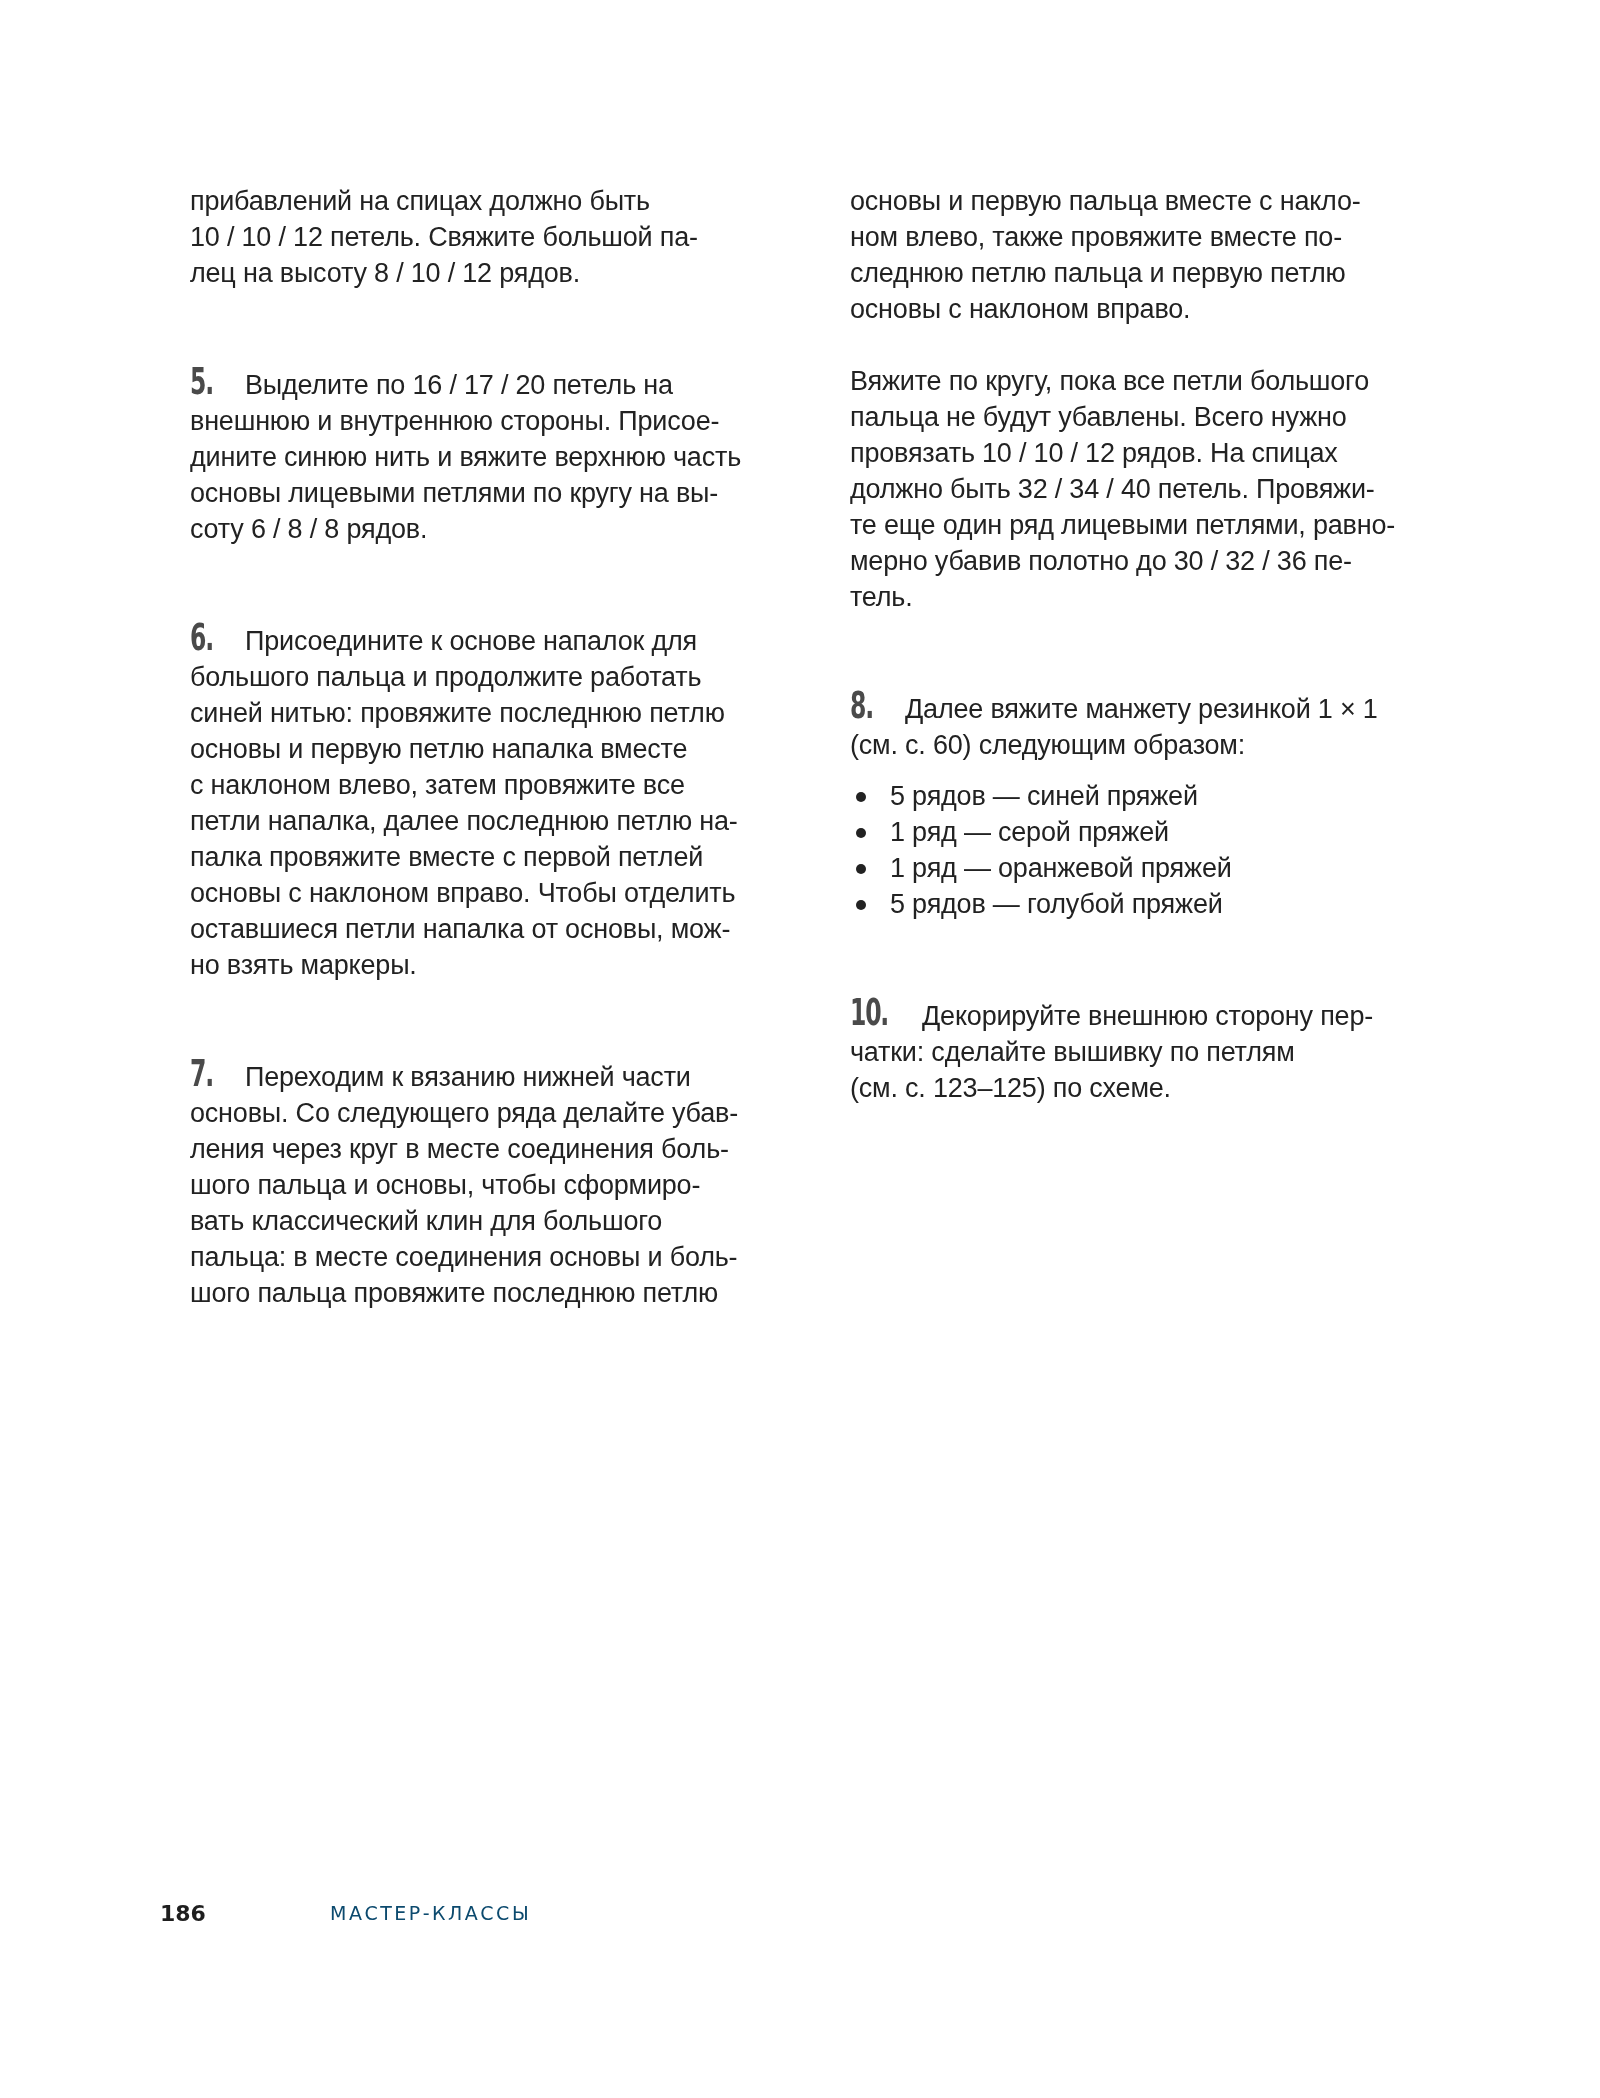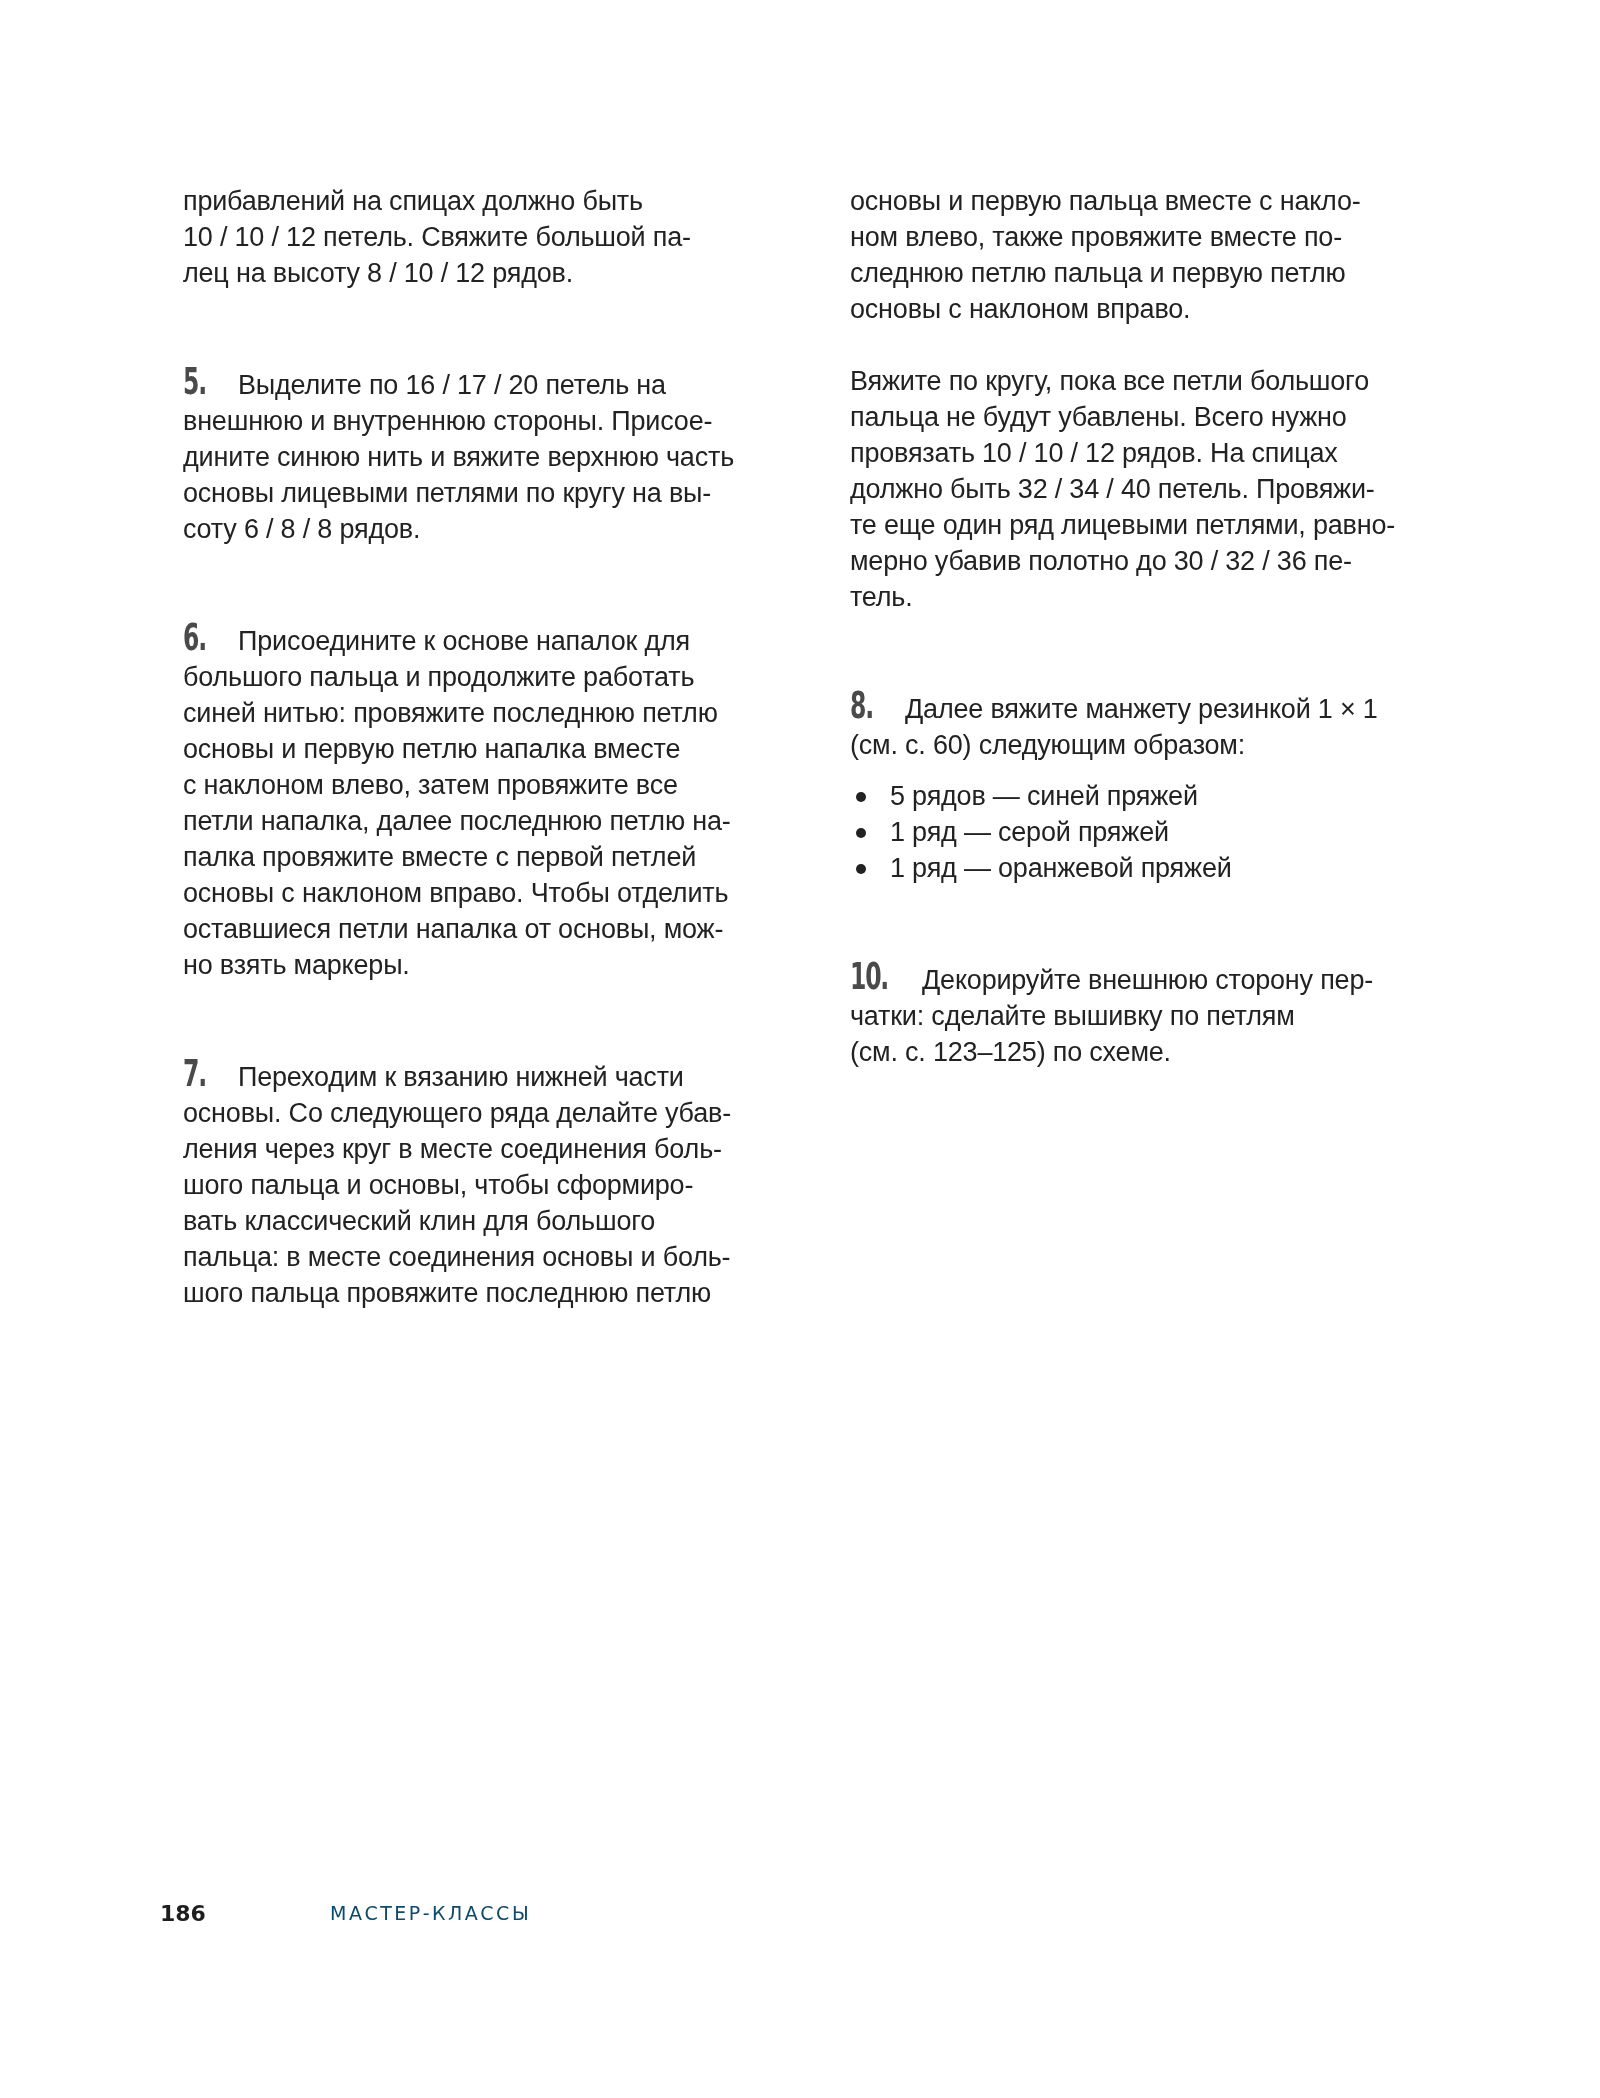--- a/index.html
+++ b/index.html
@@ -16,21 +16,21 @@
       color: #222222;
     }
     .column {
       position: absolute;
       top: 183px;
       width: 640px;
       font-size: 27px;
       line-height: 36px;
       letter-spacing: -0.2px;
     }
-    .col-left { left: 183px; }
+    .col-left { left: 190px; }
     .col-right { left: 850px; }
     .para {
       margin: 0 0 36px 0;
       white-space: pre-line;
     }
     .step-num {
       font-family: "DejaVu Sans", sans-serif;
       font-weight: bold;
       font-size: 38px;
       color: #4a4a4a;
@@ -141,20 +141,21 @@
 
   <div>
     <p class="para" style="margin-bottom:4px">
       <span class="step-num">8.</span><span class="step-text">Далее вяжите манжету резинкой 1 × 1
 (см. с. 60) следующим образом:</span>
     </p>
     <ul class="bullets">
       <li>5 рядов — синей пряжей</li>
       <li>1 ряд — серой пряжей</li>
       <li>1 ряд — оранжевой пряжей</li>
+      <li>5 рядов — голубой пряжей</li>
     </ul>
   </div>
 
 
 
   <p class="para">
     <span class="step-num wide">10.</span><span class="step-text">Декорируйте внешнюю сторону пер-
 чатки: сделайте вышивку по петлям
 (см. с. 123–125) по схеме.</span>
   </p>

